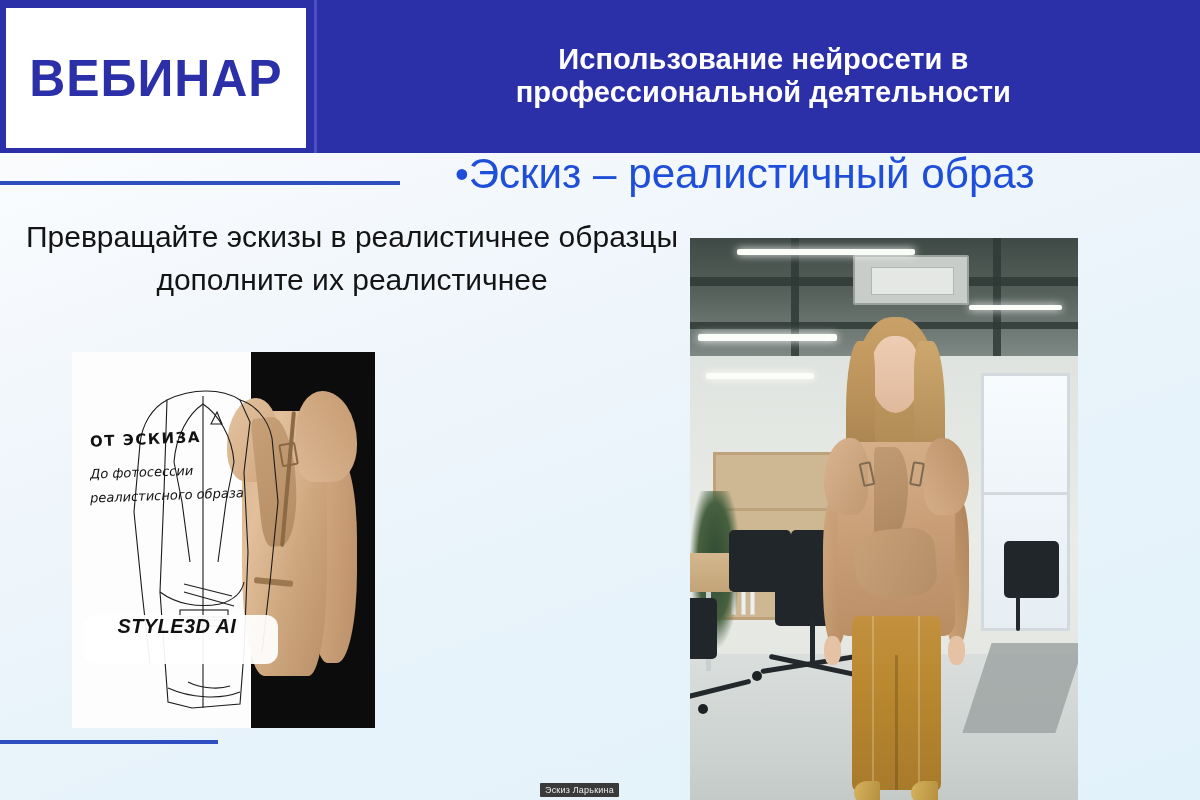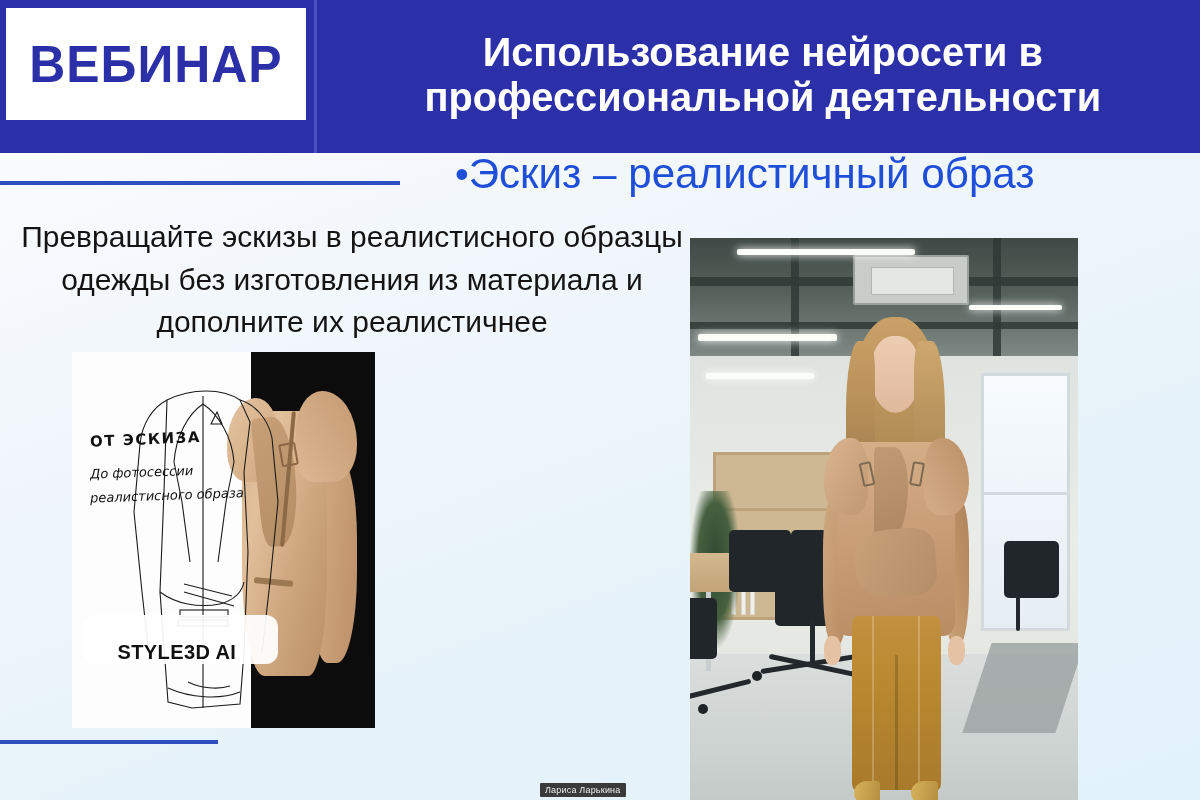--- a/index.html
+++ b/index.html
@@ -18,34 +18,34 @@
   
   .header{
     position:absolute; left:0; top:0; width:1200px; height:153px;
     background:#2b2fa8;
   }
   .header .divider{
     position:absolute; left:314px; top:0; width:3px; height:153px;
     background:#4b50c4;
   }
   .webinar-box{
-    position:absolute; left:6px; top:8px; width:300px; height:112px;
+    position:absolute; left:6px; top:8px; width:300px; height:140px;
     background:#ffffff; border:3px solid #ffffff;
     display:flex; align-items:center; justify-content:center;
   }
   .webinar-text{
     color:#2b2fa8; font-weight:bold; font-size:52px;
     letter-spacing:1px; line-height:1;
     transform:scaleX(0.96); transform-origin:center;
     white-space:nowrap;
     font-family:"Liberation Sans", sans-serif;
   }
   .header-title{
     position:absolute; left:330px; top:14px; width:866px; height:122px;
-    color:#ffffff; font-weight:bold; font-size:41px; line-height:1.10;
+    color:#ffffff; font-weight:bold; font-size:30px; line-height:1.10;
     text-align:center; display:flex; flex-direction:column;
     align-items:center; justify-content:center;
     font-family:"Liberation Sans", sans-serif;
   }
   .header-title .ln{ display:block; white-space:nowrap; transform:scaleX(0.97); }
 
   
   .rule-top{
     position:absolute; left:0; top:181px; width:400px; height:4px;
     background:#2f4fc0;
@@ -153,21 +153,21 @@
     transform:rotate(-2.5deg); white-space:nowrap;
   }
   .hw-2{
     font-size:13px; font-style:italic; margin-top:15px;
     transform:rotate(-2deg); line-height:1.5; white-space:nowrap;
   }
   .style3d-badge{
     position:absolute; left:4%; top:70%; width:64%; height:13%;
     background:rgba(255,255,255,.93);
     border-radius:12px;
-    display:flex; align-items:flex-end; padding-left:11%;
+    display:flex; align-items:flex-start; padding-left:11%;font-style:italic;
   }
   .style3d-badge span{
     font-size:20px; font-weight:bold; color:#111;
     letter-spacing:.4px; white-space:nowrap;
     font-family:"Liberation Sans", sans-serif;
   }
 
   
   .right-photo{
     position:absolute; left:690px; top:238px; width:388px; height:562px;
@@ -354,22 +354,21 @@
       <span class="ln">профессиональной деятельности</span>
     </div>
   </div>
 
   <div class="rule-top"></div>
   <div class="subtitle">
     <span class="bullet">•</span><span>Эскиз – реалистичный образ</span>
   </div>
 
   <div class="body-text">
-    <div>Превращайте эскизы в реалистисного образцы</div>
-    <div>одежды без изготовления из материала и</div>
+    <div>Превращайте эскизы в реалистичнее образцы</div>
     <div>дополните их реалистичнее</div>
   </div>
 
   <div class="left-image">
     <div class="li-left"></div>
     <div class="li-right"></div>
 
     <div class="garment">
       <div class="g-sleeve"></div>
       <div class="g-body"></div>
@@ -489,15 +488,15 @@
         <div class="m-seam" style="left:22%"></div>
         <div class="m-seam" style="left:74%"></div>
       </div>
       <div class="m-shoeL"></div>
       <div class="m-shoeR"></div>
     </div>
   </div>
 
   <div class="rule-bottom"></div>
 
-  <div class="presenter-badge">Лариса Ларькина</div>
+  <div class="presenter-badge">Эскиз Ларькина</div>
 
 </div>
 
 </body></html>

